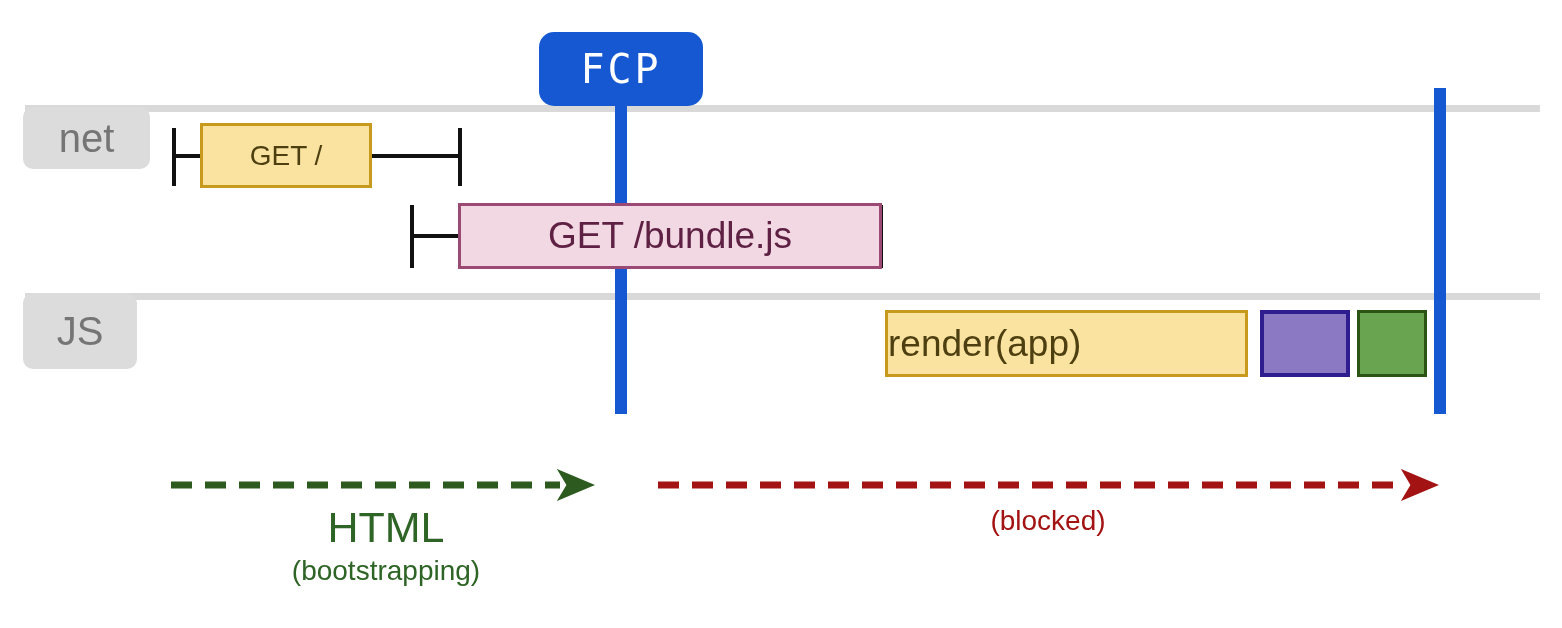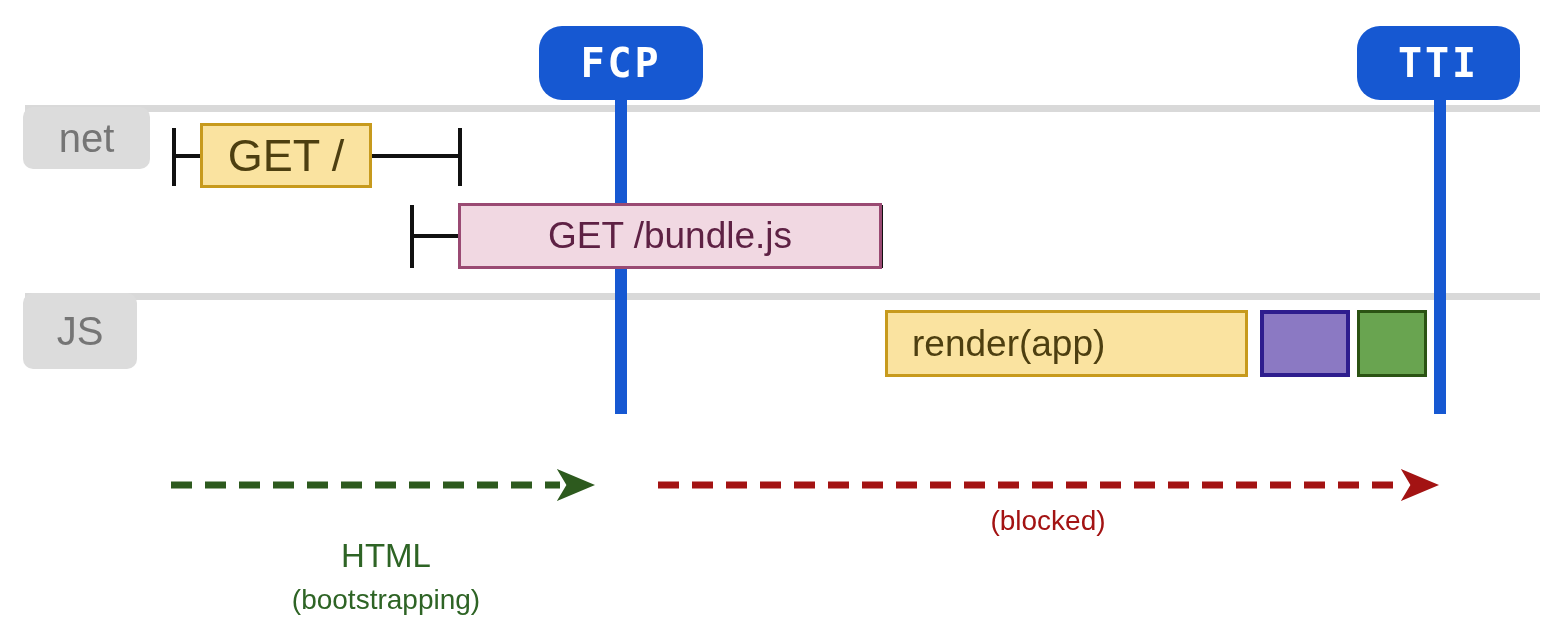--- a/index.html
+++ b/index.html
@@ -34,24 +34,24 @@
   
   .lane-line{position:absolute;left:25px;width:1515px;height:7px;background:var(--lane-gray);z-index:0;}
   .lane-line.net{top:105px;}
   .lane-line.js{top:293px;}
   
   .vline{position:absolute;width:12px;top:88px;height:326px;background:var(--blue);z-index:1;}
   .vline.fcp{left:615px;}
   .vline.tti{left:1434px;}
   
   .badge{
-    position:absolute;top:26px;height:74px;z-index:4;
-    background:var(--blue);color:#ffffff;border-radius:23px;
+    position:absolute;top:32px;height:74px;z-index:4;
+    background:var(--blue);color:#ffffff;border-radius:15px;
     display:flex;align-items:center;justify-content:center;
-    font-family:"DejaVu Sans Mono", monospace;font-weight:bold;
+    font-family:"DejaVu Sans Mono", monospace;font-weight:normal;
     font-size:40px;letter-spacing:3px;
   }
   .badge.fcp{left:539px;width:164px;}
   .badge.tti{left:1357px;width:163px;}
   
   .lane-label{
     position:absolute;left:23px;z-index:2;
     background:var(--label-bg);color:var(--label-text);
     border-radius:10px;font-size:40px;
     display:flex;align-items:center;justify-content:center;
@@ -66,67 +66,66 @@
   .conn.r1{top:154px;}
   .conn.r2{top:234px;}
   
   .evbox{
     position:absolute;z-index:3;box-sizing:border-box;
     display:flex;align-items:center;justify-content:center;
   }
   .evbox.get-root{
     left:200px;top:123px;width:172px;height:65px;
     background:var(--yellow-fill);border:3px solid var(--yellow-border);
-    color:var(--yellow-text);font-size:45px;
+    color:var(--yellow-text);font-size:28px;
   }
   .evbox.get-bundle{
     left:458px;top:203px;width:424px;height:66px;
     background:var(--pink-fill);border:3px solid var(--pink-border);
     color:var(--pink-text);font-size:37px;
   }
   .evbox.render-app{
     left:885px;top:310px;width:363px;height:67px;
     background:var(--yellow-fill);border:3px solid var(--yellow-border);
     color:var(--yellow-text);font-size:37px;
-    justify-content:flex-start;padding-left:24px;
+    justify-content:flex-start;
   }
   .evbox.task-purple{
     left:1260px;top:310px;width:90px;height:67px;
     background:var(--purple-fill);border:4px solid var(--purple-border);
   }
   .evbox.task-green{
     left:1357px;top:310px;width:70px;height:67px;
     background:var(--green-fill);border:3px solid var(--green-border);
   }
   
   .arrows{position:absolute;left:0;top:468px;width:1562px;height:36px;z-index:1;}
   .arrows .green-line{stroke:var(--arrow-green);}
   .arrows .red-line{stroke:var(--arrow-red);}
   #head-green path{fill:var(--arrow-green);}
   #head-red path{fill:var(--arrow-red);}
   
   .phase{position:absolute;top:502px;text-align:center;z-index:1;}
-  .phase .big{font-size:33px;line-height:50px;margin-top:29px;}
+  .phase .big{font-size:43px;line-height:50px;}
   .phase .sub{font-size:28px;line-height:38px;}
   .phase.html{left:170px;width:432px;color:var(--text-green);}
   .phase.client{left:658px;width:780px;color:var(--text-red);}
 </style>
 </head>
 <body>
 
 <div class="canvas">
 
   <div class="lane-line net"></div>
   <div class="lane-line js"></div>
 
   <div class="vline fcp"></div>
   <div class="vline tti"></div>
 
   <div class="badge fcp">FCP</div>
-  <div class="badge tti">TTI</div>
 
   <div class="lane-label net">net</div>
   <div class="lane-label js">JS</div>
 
   <div class="tick r1" style="left:172px;"></div>
   <div class="conn r1" style="left:176px;width:24px;"></div>
   <div class="evbox get-root">GET /</div>
   <div class="conn r1" style="left:372px;width:86px;"></div>
   <div class="tick r1" style="left:458px;"></div>
 

